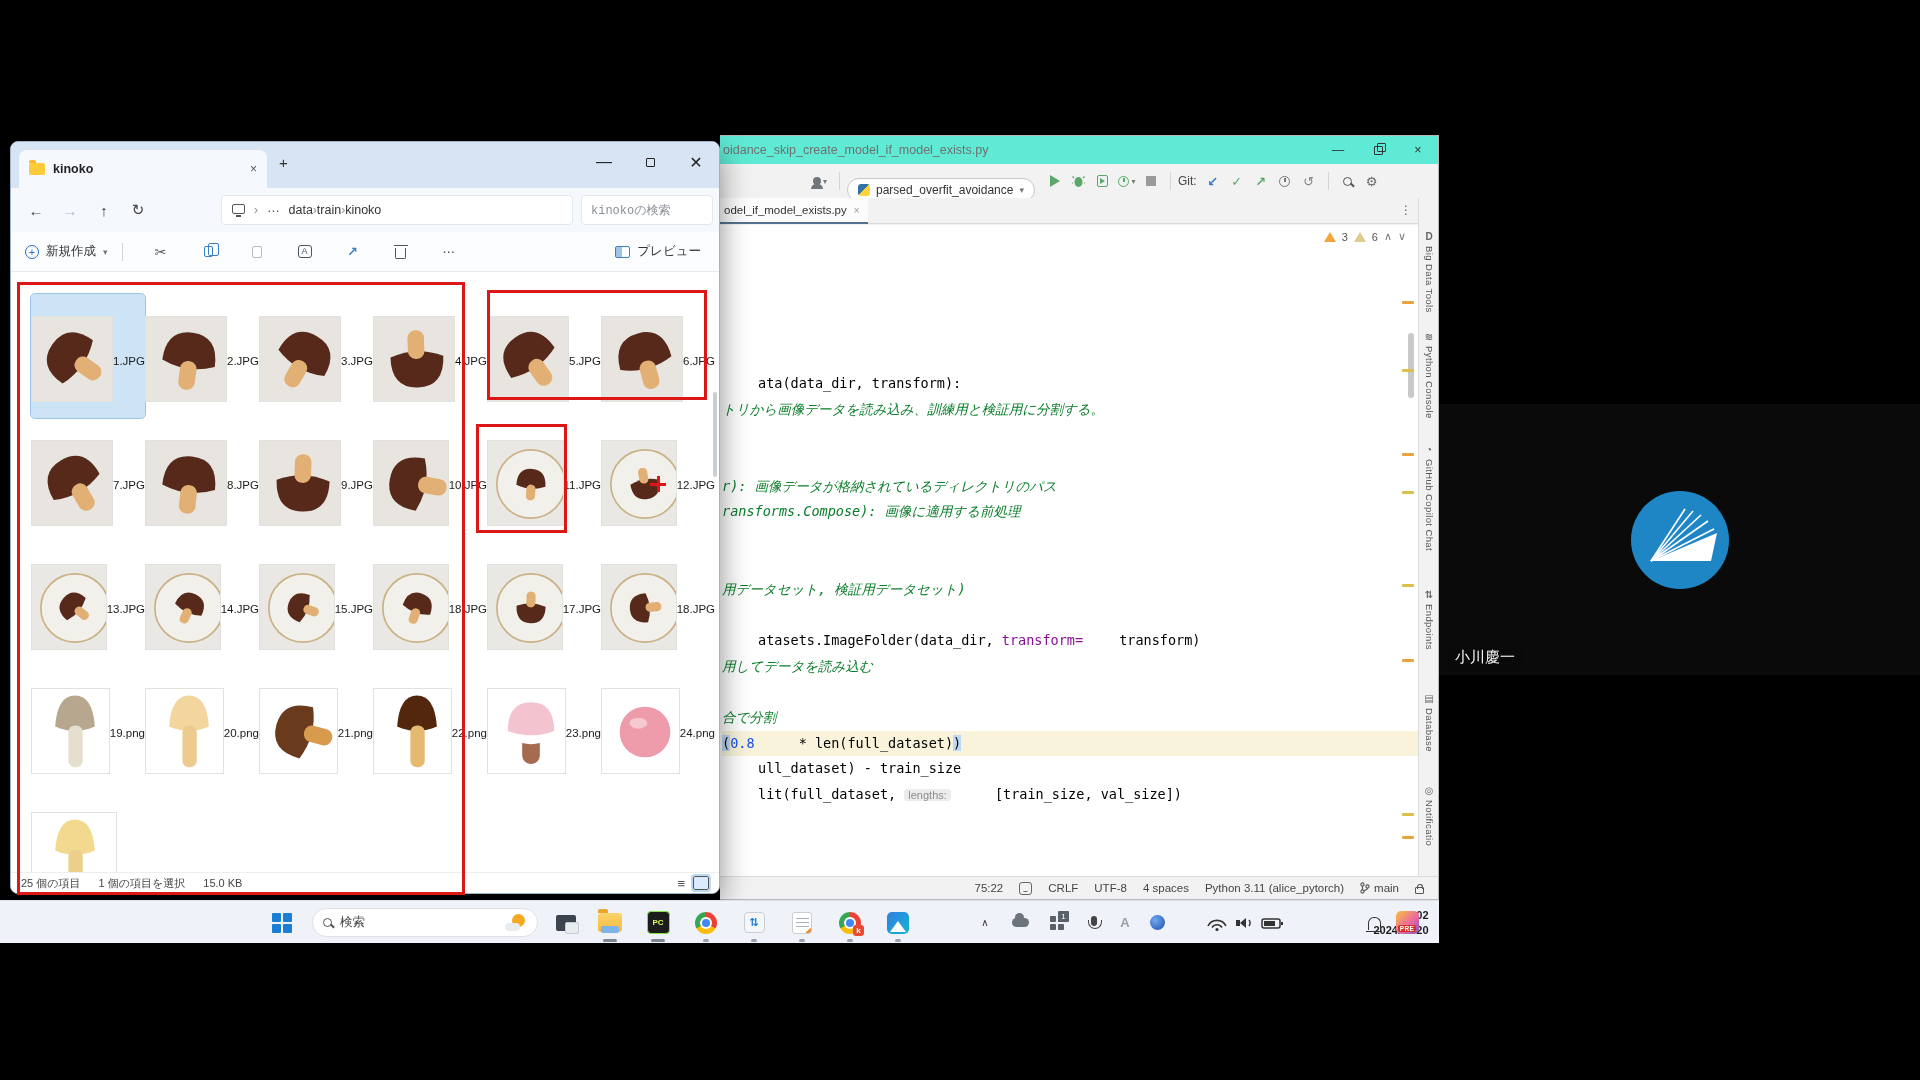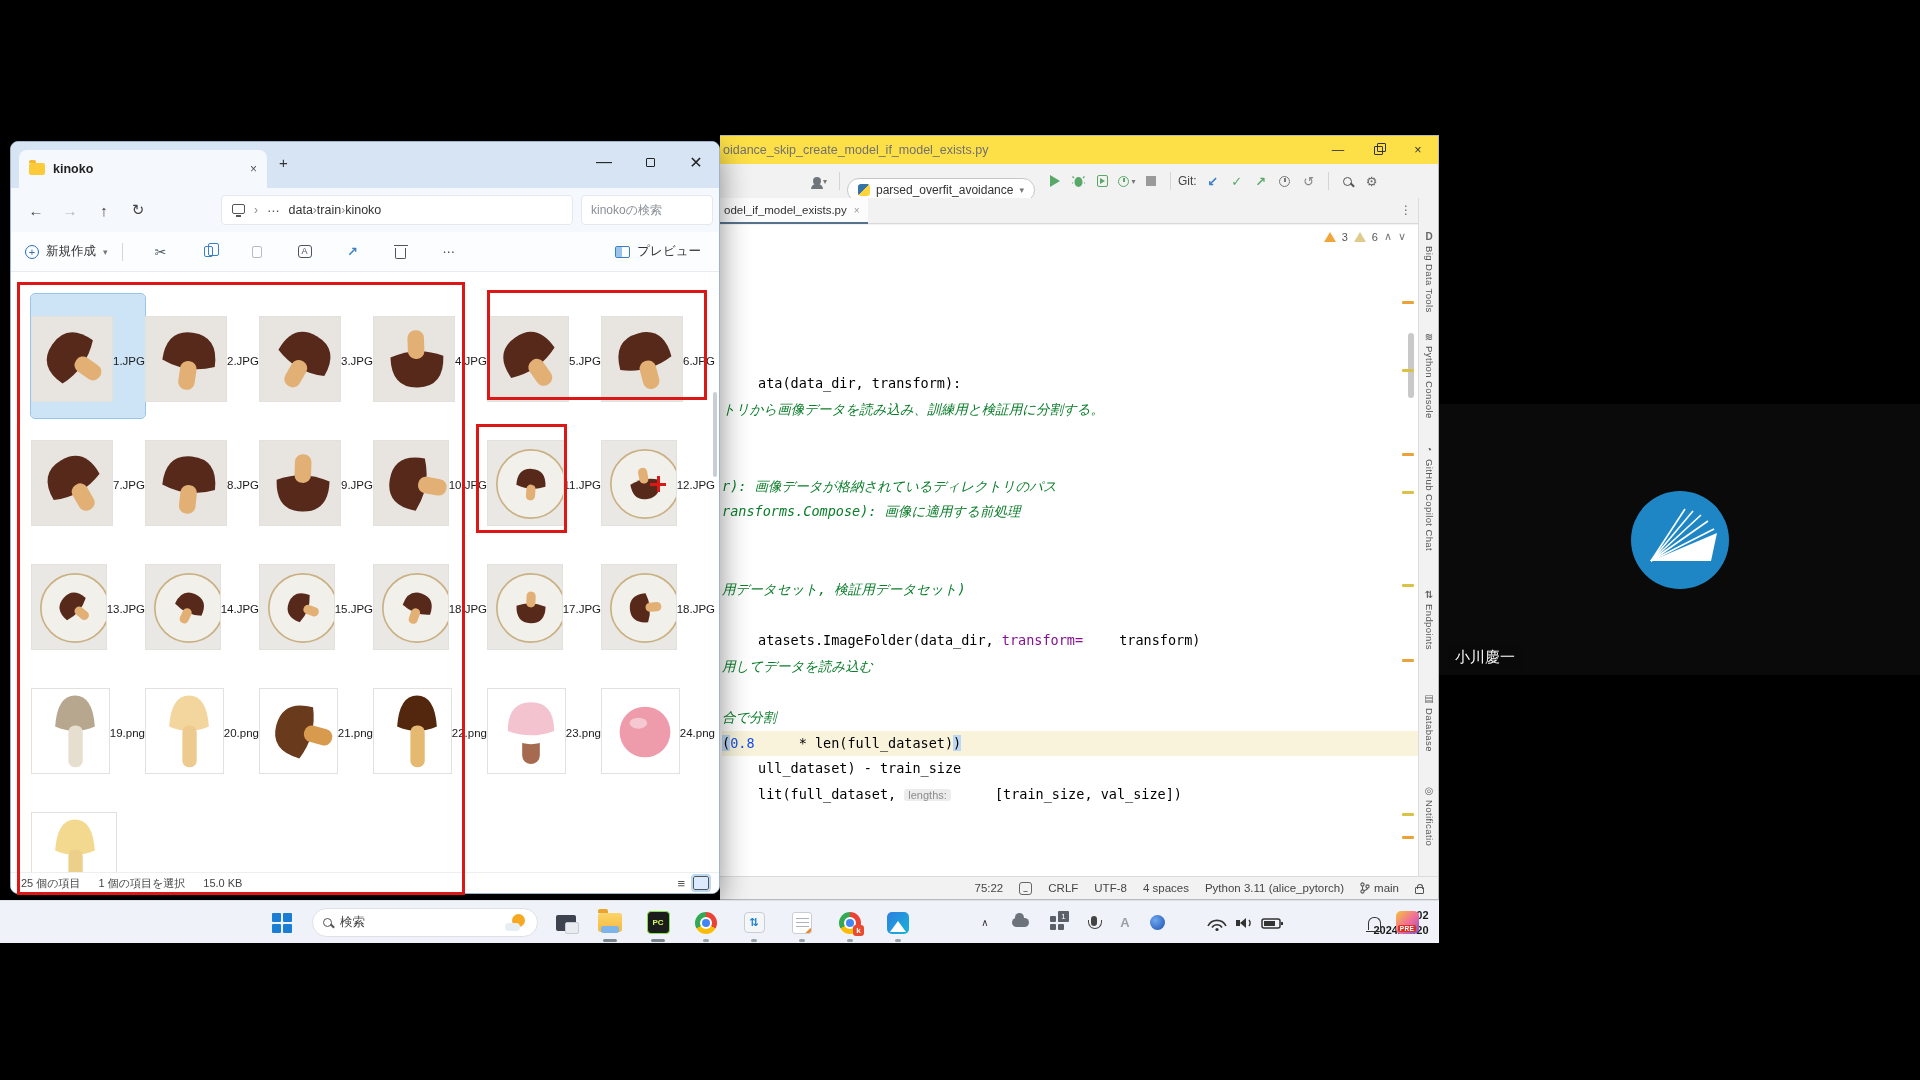--- a/index.html
+++ b/index.html
@@ -2,21 +2,21 @@
 <html><head>
 <meta charset="utf-8">
 <style>
   html,body{margin:0;padding:0;background:#000;}
   *{box-sizing:border-box;}
   .stage{position:relative;width:1920px;height:1080px;background:#000;overflow:hidden;
          font-family:"Liberation Sans","DejaVu Sans",sans-serif;}
   
   .pycharm{position:absolute;left:720px;top:135px;width:719px;height:765px;background:#f2f2f2;z-index:1;
            border:1px solid #b9b9b9;border-left:none;}
-  .pc-title{position:absolute;left:0;top:0;right:0;height:28px;background:#fde047;color:#707070;
+  .pc-title{position:absolute;left:0;top:0;right:0;height:28px;background:#5eead4;color:#707070;
             font-size:12.5px;line-height:28px;white-space:nowrap;overflow:hidden;}
   .pc-title .t{position:absolute;left:3px;top:0;}
   .pc-wc{position:absolute;top:0;height:28px;width:40px;display:flex;align-items:center;justify-content:center;color:#333;}
   .pc-toolbar{position:absolute;left:0;top:28px;right:0;height:34px;background:#f2f2f2;display:flex;align-items:center;}
   .pc-tabs{position:absolute;left:0;top:62px;right:20px;height:26px;background:#f2f2f2;border-bottom:1px solid #d9d9d9;}
   .pc-tab{position:absolute;left:0;top:0;height:26px;padding:0 8px 0 4px;background:#fcfcfc;font-size:11.5px;color:#333;
           display:flex;align-items:center;gap:7px;border-bottom:2px solid #55738f;}
   .pc-editor{position:absolute;left:0;top:89px;right:20px;bottom:23px;background:#ffffff;overflow:hidden;}
   .code-lines{position:absolute;left:2px;top:146px;right:0;font-family:"DejaVu Sans Mono","Liberation Mono",monospace;
               font-size:13.5px;}
@@ -71,21 +71,21 @@
   .folder16::before{content:"";position:absolute;left:0;top:-3px;width:7px;height:3px;background:#f5b82e;border-radius:2px 2px 0 0;}
   .ex-wc{position:absolute;top:0;height:40px;width:46px;display:flex;align-items:center;justify-content:center;color:#222;}
   .maxsq{width:9px;height:9px;border:1.2px solid #222;border-radius:1px;}
   .ex-nav{position:absolute;left:0;top:46px;right:0;height:44px;background:#f5f9fd;display:flex;align-items:center;
           font-size:14px;color:#444;}
   .navbtn{width:34px;text-align:center;font-size:15px;color:#444;}
   .navbtn.dis{color:#b0b8c0;}
   .crumbbar{position:absolute;left:210px;top:7px;width:352px;height:30px;background:#fff;border:1px solid #e4e8ec;
             border-radius:4px;display:flex;align-items:center;gap:9px;padding:0 10px;font-size:12.5px;color:#333;}
   .searchbar{position:absolute;left:570px;top:7px;width:132px;height:30px;background:#fff;border:1px solid #e4e8ec;
-             border-radius:4px;display:flex;align-items:center;padding:0 9px;font-size:12px;color:#8a8f96;}
+             border-radius:4px;display:flex;align-items:center;padding:0 9px;font-size:12px;color:#8a8f96;font-family:Liberation Mono, monospace;}
   .monic{width:13px;height:10px;border:1.4px solid #555;border-radius:2px;position:relative;margin-top:-3px;}
   .monic::after{content:"";position:absolute;left:3px;bottom:-4px;width:5px;height:1.4px;background:#555;}
   .csep{color:#8a9098;font-size:12px;}
   .ex-cmd{position:absolute;left:0;top:90px;right:0;height:40px;background:#fbfdfe;border-bottom:1px solid #e8ecf0;
           display:flex;align-items:center;font-size:12.5px;color:#333;}
   .cmd-new{display:flex;align-items:center;gap:7px;margin-left:14px;}
   .plusic{width:14px;height:14px;border:1.3px solid #2c6fbb;border-radius:50%;color:#2c6fbb;font-size:11px;line-height:12px;text-align:center;}
   .cmdic{width:48px;display:flex;align-items:center;justify-content:center;}
   .scis{color:#4a5560;font-size:14px;}
   .copyic{width:9px;height:11px;border:1.5px solid #3a80c9;border-radius:2px;position:relative;display:inline-block;background:#fbfdfe;}

